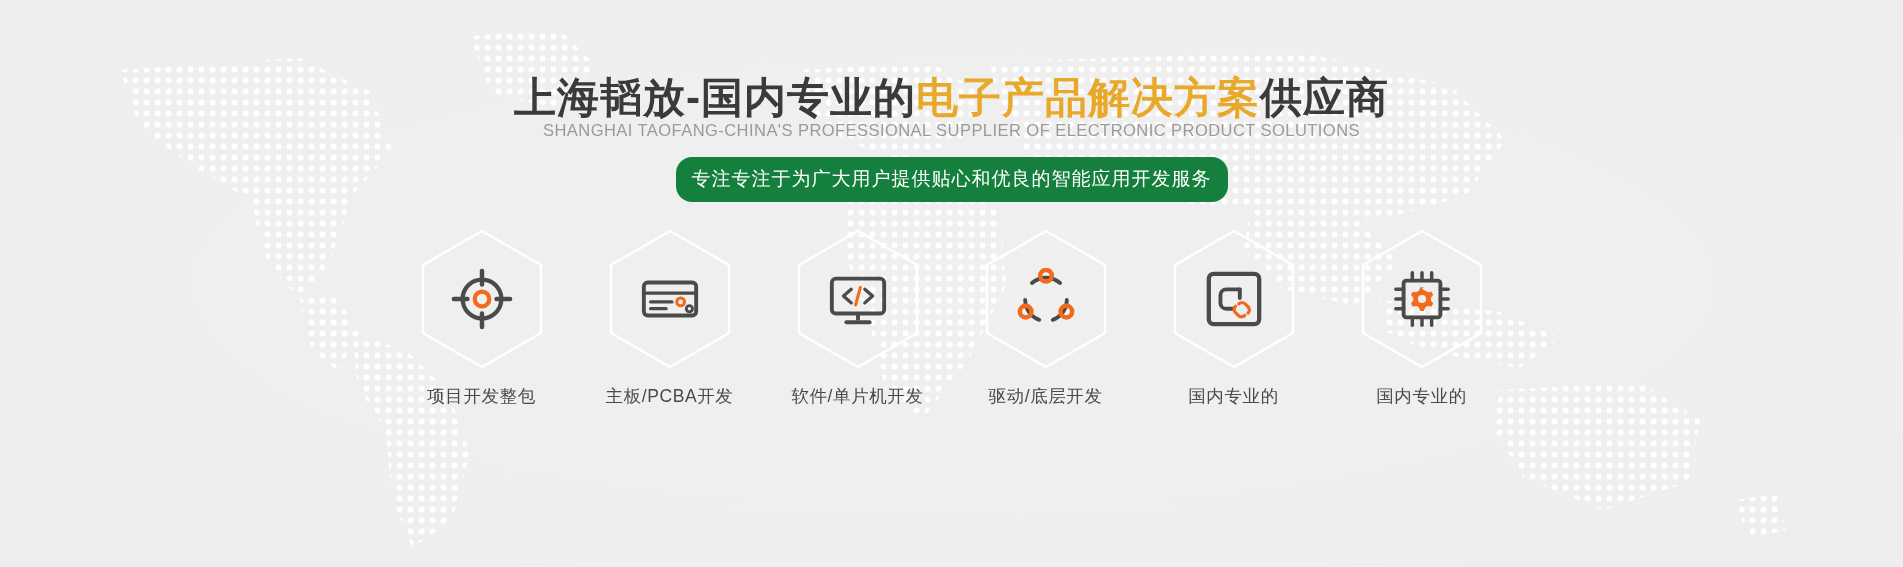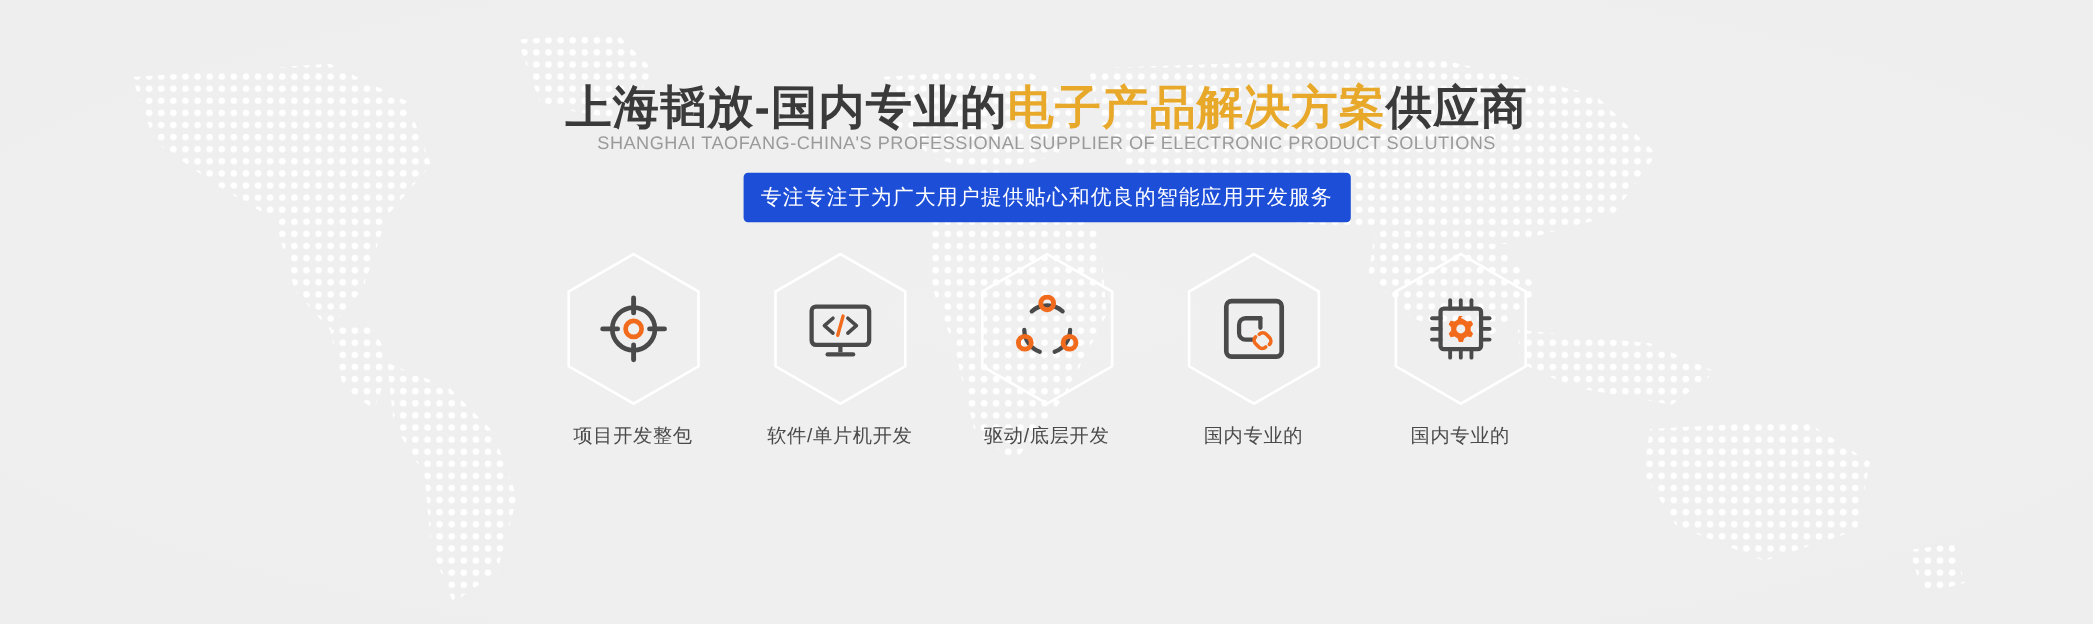--- a/index.html
+++ b/index.html
@@ -22,23 +22,23 @@
     letter-spacing:1px;white-space:nowrap;
     color:#3a3a3a;
   }
   .title .accent{color:#E8A92B;}
   .subtitle{
     font-size:16.5px;letter-spacing:0.45px;
     color:#9a9a9a;white-space:nowrap;font-weight:400;
   }
   .badge{
     margin-top:17px;
-    background:#1d4ed8;color:#ffffff;
+    background:#15803d;color:#ffffff;
     font-size:19px;letter-spacing:1px;
-    padding:9px 16px 10px;border-radius:4px;white-space:nowrap;
+    padding:9px 16px 10px;border-radius:16px;white-space:nowrap;
   }
   .hex-row{
     margin-top:26px;
     display:flex;align-items:flex-start;justify-content:center;
     gap:46px;
   }
   .hex-item{
     width:142px;display:flex;flex-direction:column;align-items:center;
   }
   .hex-wrap{position:relative;width:128px;height:142px;
@@ -127,20 +127,38 @@
                 <line x1="32" y1="47" x2="32" y2="61"></line>
                 <line x1="3" y1="32" x2="17" y2="32"></line>
                 <line x1="47" y1="32" x2="61" y2="32"></line>
               </g>
             </svg>
           </span>
         </div>
         <div class="hex-label">项目开发整包</div>
       </div>
 
+      <div class="hex-item">
+        <div class="hex-wrap">
+          <svg class="hexbg" viewBox="0 0 128 142" aria-hidden="true">
+            <polygon points="64,3 123,37 123,105 64,139 5,105 5,37" fill="none" stroke="#ffffff" stroke-width="2.4"></polygon>
+          </svg>
+          <span class="hex-icon">
+            <svg viewBox="0 0 64 64" aria-hidden="true">
+              <rect x="5" y="15" width="54" height="34" rx="4" fill="none" stroke="#4a4a4a" stroke-width="4"></rect>
+              <line x1="5" y1="26" x2="59" y2="26" stroke="#4a4a4a" stroke-width="3.4"></line>
+              <line x1="12" y1="35" x2="34" y2="35" stroke="#4a4a4a" stroke-width="3.4" stroke-linecap="round"></line>
+              <line x1="12" y1="42" x2="28" y2="42" stroke="#4a4a4a" stroke-width="3.4" stroke-linecap="round"></line>
+              <circle cx="43" cy="35" r="4" fill="none" stroke="#F26B1D" stroke-width="3.2"></circle>
+              <circle cx="52" cy="42" r="3.2" fill="none" stroke="#4a4a4a" stroke-width="3"></circle>
+            </svg>
+          </span>
+        </div>
+        <div class="hex-label">主板/PCBA开发</div>
+      </div>
 
       <div class="hex-item">
         <div class="hex-wrap">
           <svg class="hexbg" viewBox="0 0 128 142" aria-hidden="true">
             <polygon points="64,3 123,37 123,105 64,139 5,105 5,37" fill="none" stroke="#ffffff" stroke-width="2.4"></polygon>
           </svg>
           <span class="hex-icon">
             <svg viewBox="0 0 64 64" aria-hidden="true">
               <rect x="5" y="11" width="54" height="36" rx="4" fill="none" stroke="#4a4a4a" stroke-width="4"></rect>
               <path d="M25 22 L17 29 L25 36" fill="none" stroke="#4a4a4a" stroke-width="3.4" stroke-linecap="round" stroke-linejoin="round"></path>

